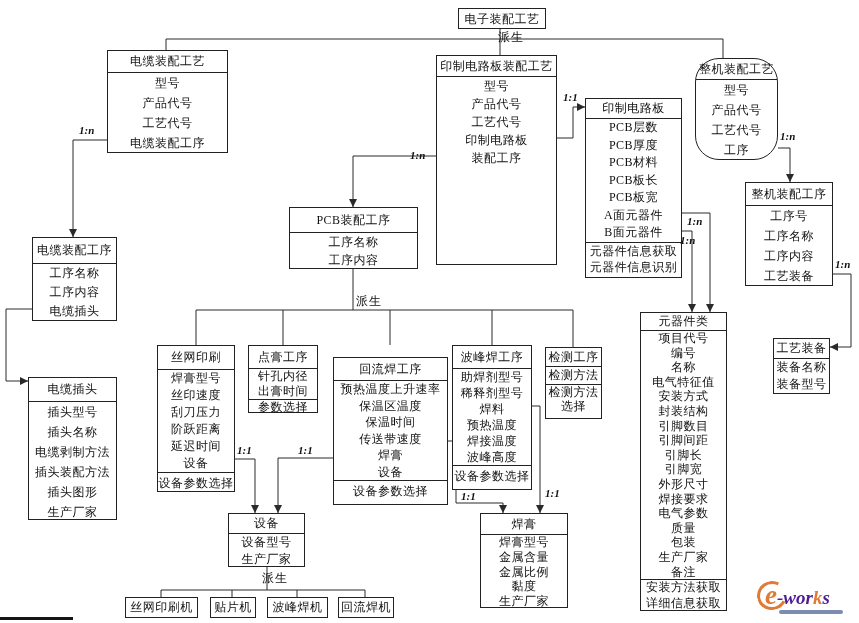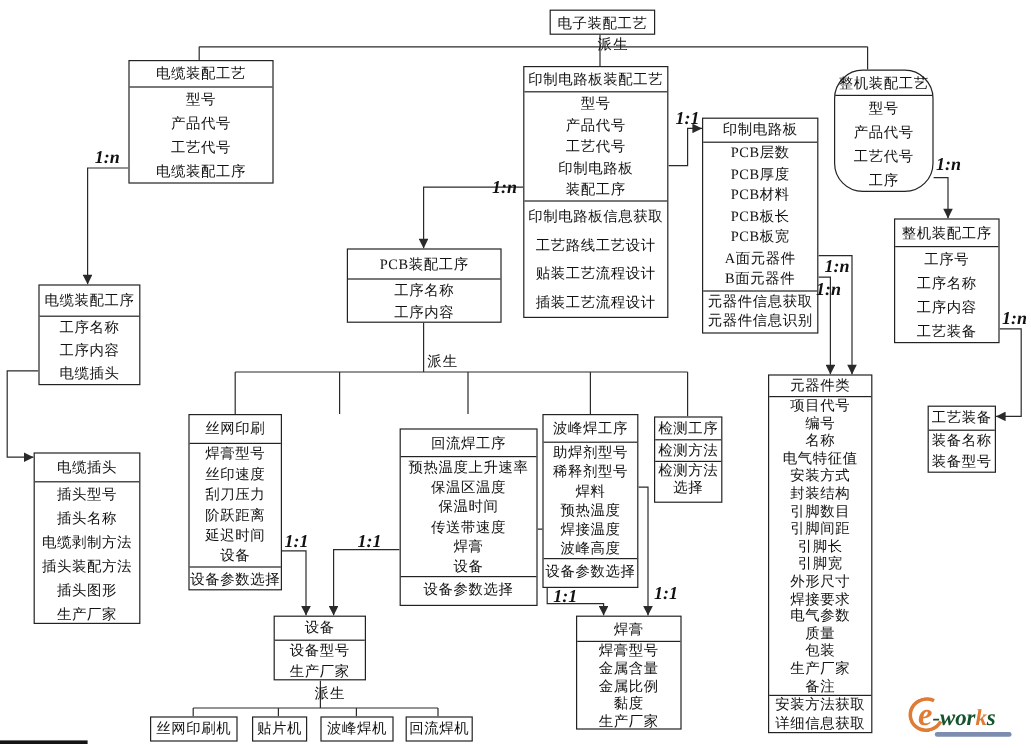--- a/index.html
+++ b/index.html
@@ -7,21 +7,21 @@
           font-family:"Liberation Serif","DejaVu Serif",serif;color:#111;}
   svg.wires{position:absolute;left:0;top:0;z-index:1;}
   svg.wires path{fill:none;stroke:#2a2a2a;stroke-width:1;}
   .ebox{position:absolute;z-index:2;border:1px solid #222;background:#fff;box-sizing:border-box;
         text-align:center;font-size:12px;line-height:17px;}
   .etitle{border-bottom:1px solid #222;display:flex;align-items:center;justify-content:center;
           letter-spacing:.5px;white-space:nowrap;overflow:hidden;}
   .erow{letter-spacing:.5px;white-space:nowrap;overflow:hidden;}
   .methods{border-top:1px solid #222;}
   .single{display:flex;align-items:center;justify-content:center;letter-spacing:.5px;white-space:nowrap;}
-  .rel{position:absolute;z-index:3;font-style:italic;font-weight:bold;font-size:15px;letter-spacing:0;}
+  .rel{position:absolute;z-index:3;font-style:italic;font-weight:bold;font-size:11px;letter-spacing:0;}
   .derive{position:absolute;z-index:3;font-size:12px;letter-spacing:1px;}
 
   
   #bx-root{left:458px;top:8px;width:88px;height:21px;align-items:flex-end;}
   #bx-cable-process{left:107px;top:50px;width:121px;height:103px;}
   #bx-cable-process .etitle{height:21px}#bx-cable-process .erow{line-height:20px}
   #bx-pcb-process{left:436px;top:55px;width:121px;height:210px;}
   #bx-pcb-process .etitle{height:20px}#bx-pcb-process .erow{line-height:18px}
   #bx-pcb-process .methods .erow{line-height:24px}
   #bx-machine-process{left:695px;top:58px;width:83px;height:102px;border-radius:24px;}
@@ -83,21 +83,21 @@
   #lbl-equip-derive{left:262px;top:570px;}
 
   
   .edge-mark{position:absolute;left:0;top:617px;width:73px;height:3px;background:#151515;z-index:2;}
 
   
   .logo{position:absolute;left:757px;top:580px;width:100px;height:40px;z-index:2;white-space:nowrap;}
   .logo-e{position:relative;display:inline-block;font:italic bold 27px "Liberation Serif",serif;color:#e07b35;padding-left:8px;}
   .logo-e::before{content:"";position:absolute;left:0;top:1px;width:24px;height:23px;border:3px solid #e07b35;
                   border-right-color:transparent;border-radius:50%;transform:rotate(-18deg);}
-  .logo-wor,.logo-s{font:italic bold 19px "Liberation Serif",serif;color:#14532d;}
+  .logo-wor,.logo-s{font:italic bold 19px "Liberation Serif",serif;color:#4c1d95;}
   .logo-k{font:italic bold 19px "Liberation Serif",serif;color:#e07b35;}
   .logo-bar{margin:-1px 0 0 22px;width:64px;height:4px;border-radius:2px;background:#7d8db0;}
 </style>
 </head>
 <body>
 
 <div class="canvas">
 
   <svg class="wires" width="859" height="623">
     <defs>
@@ -145,26 +145,20 @@
 
   <div class="ebox" id="bx-pcb-process">
     <div class="etitle">印制电路板装配工艺</div>
     <div>
         <div class="erow">型号</div>
         <div class="erow">产品代号</div>
         <div class="erow">工艺代号</div>
         <div class="erow">印制电路板</div>
         <div class="erow">装配工序</div>
       </div>
-    <div class="methods">
-        <div class="erow">印制电路板信息获取</div>
-        <div class="erow">工艺路线工艺设计</div>
-        <div class="erow">贴装工艺流程设计</div>
-        <div class="erow">插装工艺流程设计</div>
-      </div>
   </div>
 
   <div class="ebox" id="bx-machine-process">
     <div class="etitle">整机装配工艺</div>
     <div>
         <div class="erow">型号</div>
         <div class="erow">产品代号</div>
         <div class="erow">工艺代号</div>
         <div class="erow">工序</div>
       </div>
@@ -269,20 +263,30 @@
         <div class="erow">刮刀压力</div>
         <div class="erow">阶跃距离</div>
         <div class="erow">延迟时间</div>
         <div class="erow">设备</div>
       </div>
     <div class="methods">
         <div class="erow">设备参数选择</div>
       </div>
   </div>
 
+  <div class="ebox" id="bx-dispense">
+    <div class="etitle">点膏工序</div>
+    <div>
+        <div class="erow">针孔内径</div>
+        <div class="erow">出膏时间</div>
+      </div>
+    <div class="methods">
+        <div class="erow">参数选择</div>
+      </div>
+  </div>
 
   <div class="ebox" id="bx-reflow">
     <div class="etitle">回流焊工序</div>
     <div>
         <div class="erow">预热温度上升速率</div>
         <div class="erow">保温区温度</div>
         <div class="erow">保温时间</div>
         <div class="erow">传送带速度</div>
         <div class="erow">焊膏</div>
         <div class="erow">设备</div>

